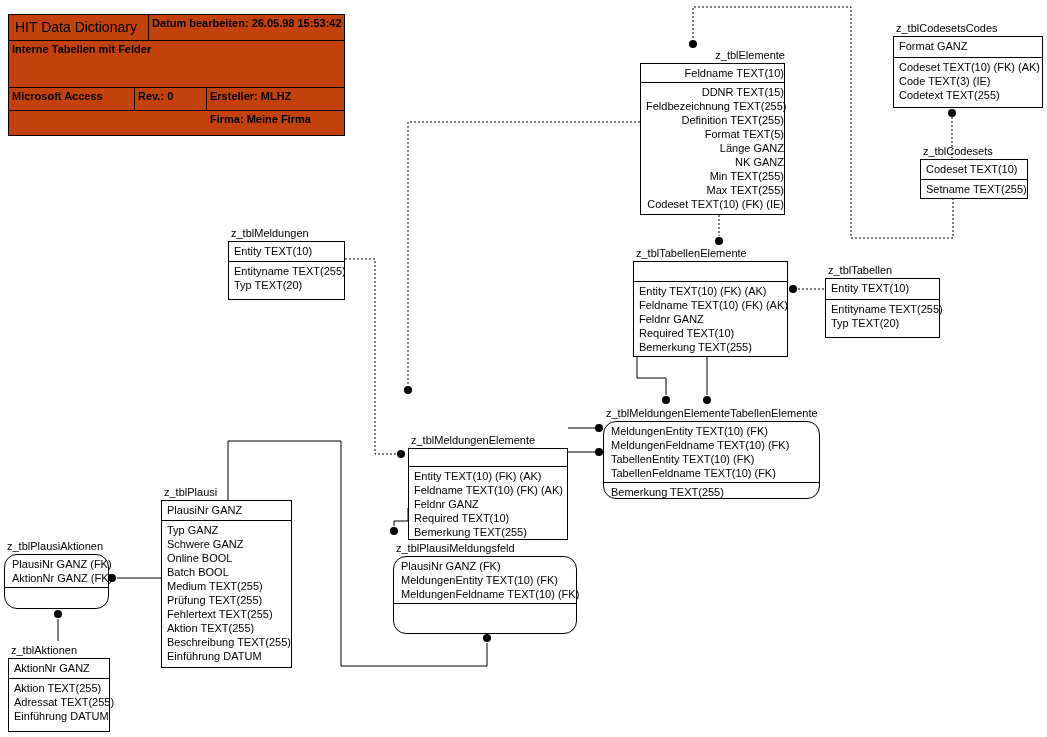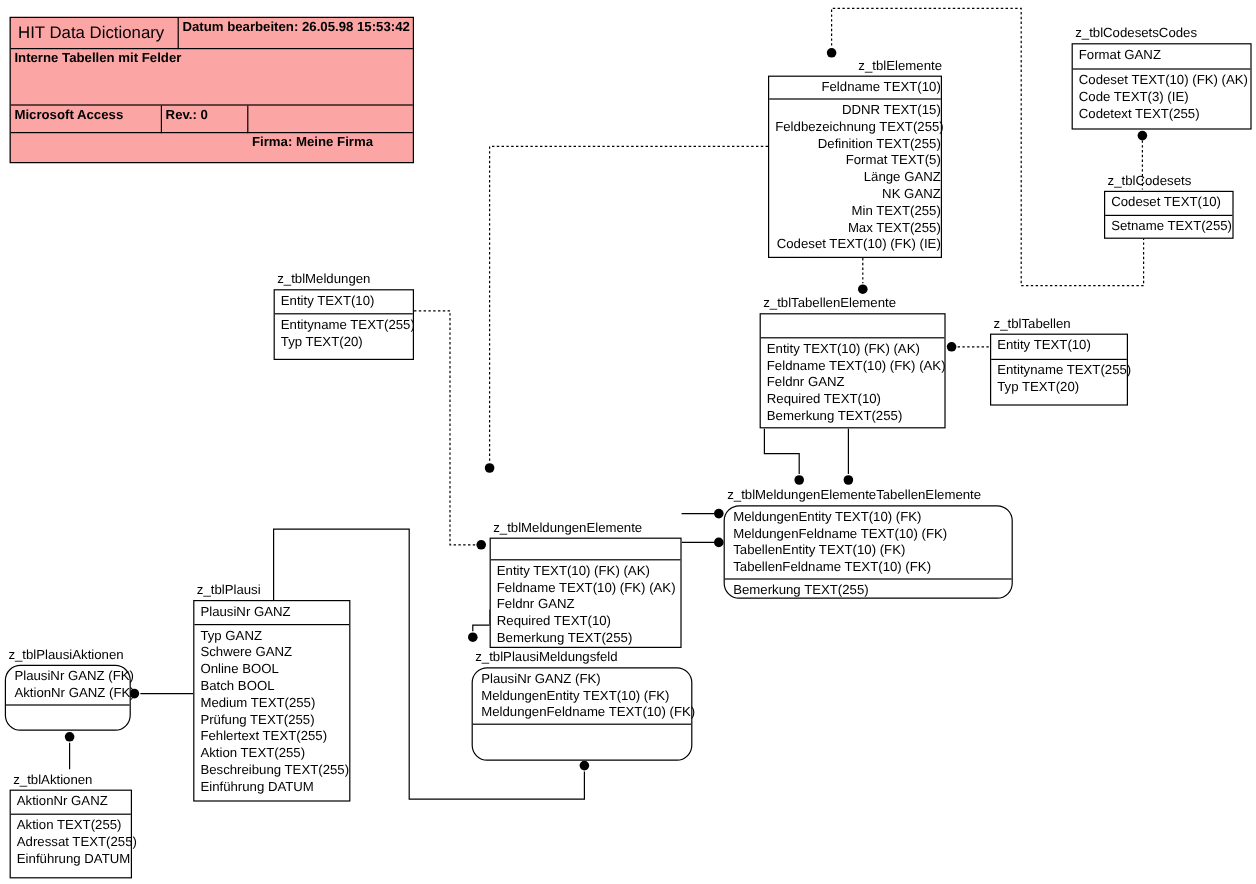--- a/index.html
+++ b/index.html
@@ -1,21 +1,21 @@
 <!DOCTYPE html>
 <html><head>
 <meta charset="utf-8">
 <style>
   html,body{margin:0;padding:0;background:#fff;}
   #canvas{position:relative;width:1047px;height:737px;background:#ffffff;
           font-family:"Liberation Sans",sans-serif;color:#000;overflow:hidden;}
   svg.rel-layer{position:absolute;left:0;top:0;width:1047px;height:737px;}
   
   .hdr{position:absolute;left:8px;top:14px;width:337px;height:122px;
-       border:1px solid #000;box-sizing:border-box;background:#fca5a5;}
+       border:1px solid #000;box-sizing:border-box;background:#c2410c;}
   .hdr .cell{position:absolute;box-sizing:border-box;font-size:11px;font-weight:bold;
              line-height:12px;padding:2px 3px;white-space:nowrap;overflow:hidden;}
   .hdr .c-title{left:0;top:0;width:140px;height:26px;border-right:1px solid #000;
                 font-size:14px;font-weight:normal;line-height:20px;padding:2px 6px;}
   .hdr .c-datum{left:140px;top:0;width:195px;height:26px;}
   .hdr .r1{position:absolute;left:0;top:25px;width:335px;border-top:1px solid #000;}
   .hdr .c-desc{left:0;top:26px;width:335px;height:46px;}
   .hdr .r2{position:absolute;left:0;top:72px;width:335px;border-top:1px solid #000;}
   .hdr .c-tool{left:0;top:73px;width:126px;height:23px;border-right:1px solid #000;}
   .hdr .c-rev{left:126px;top:73px;width:72px;height:23px;border-right:1px solid #000;}
@@ -77,20 +77,21 @@
   </svg>
 
   <div class="hdr">
     <div class="cell c-title">HIT Data Dictionary</div>
     <div class="cell c-datum">Datum bearbeiten: 26.05.98 15:53:42</div>
     <div class="r1"></div>
     <div class="cell c-desc">Interne Tabellen mit Felder</div>
     <div class="r2"></div>
     <div class="cell c-tool">Microsoft Access</div>
     <div class="cell c-rev">Rev.: 0</div>
+    <div class="cell c-erst">Ersteller: MLHZ</div>
     <div class="r3"></div>
     <div class="cell c-firma">Firma: Meine Firma</div>
   </div>
 
   <div id="entities">
       <div class="entity" style="left: 640px; top: 48px; width: 145px; text-align: right;">
         <div class="entity-title">z_tblElemente</div>
         <div class="entity-box" style="height: 152px;">
           <div class="entity-head" style="height: 19px;">
             <div class="frow">Feldname TEXT(10)</div>
@@ -175,21 +176,21 @@
           <div class="entity-head" style="height: 18px;"></div>
           <div class="entity-body">
             <div class="frow">Entity TEXT(10) (FK) (AK)</div>
             <div class="frow">Feldname TEXT(10) (FK) (AK)</div>
             <div class="frow">Feldnr GANZ</div>
             <div class="frow">Required TEXT(10)</div>
             <div class="frow">Bemerkung TEXT(255)</div>
           </div>
         </div>
       </div>
-      <div class="entity rounded" style="left: 603px; top: 406px; width: 241px;">
+      <div class="entity rounded" style="left: 603px; top: 406px; width: 217px;">
         <div class="entity-title">z_tblMeldungenElementeTabellenElemente</div>
         <div class="entity-box rounded" style="height: 78px;">
           <div class="entity-head" style="height: 61px;">
             <div class="frow">MeldungenEntity TEXT(10) (FK)</div>
             <div class="frow">MeldungenFeldname TEXT(10) (FK)</div>
             <div class="frow">TabellenEntity TEXT(10) (FK)</div>
             <div class="frow">TabellenFeldname TEXT(10) (FK)</div>
           </div>
           <div class="entity-body">
             <div class="frow">Bemerkung TEXT(255)</div>

